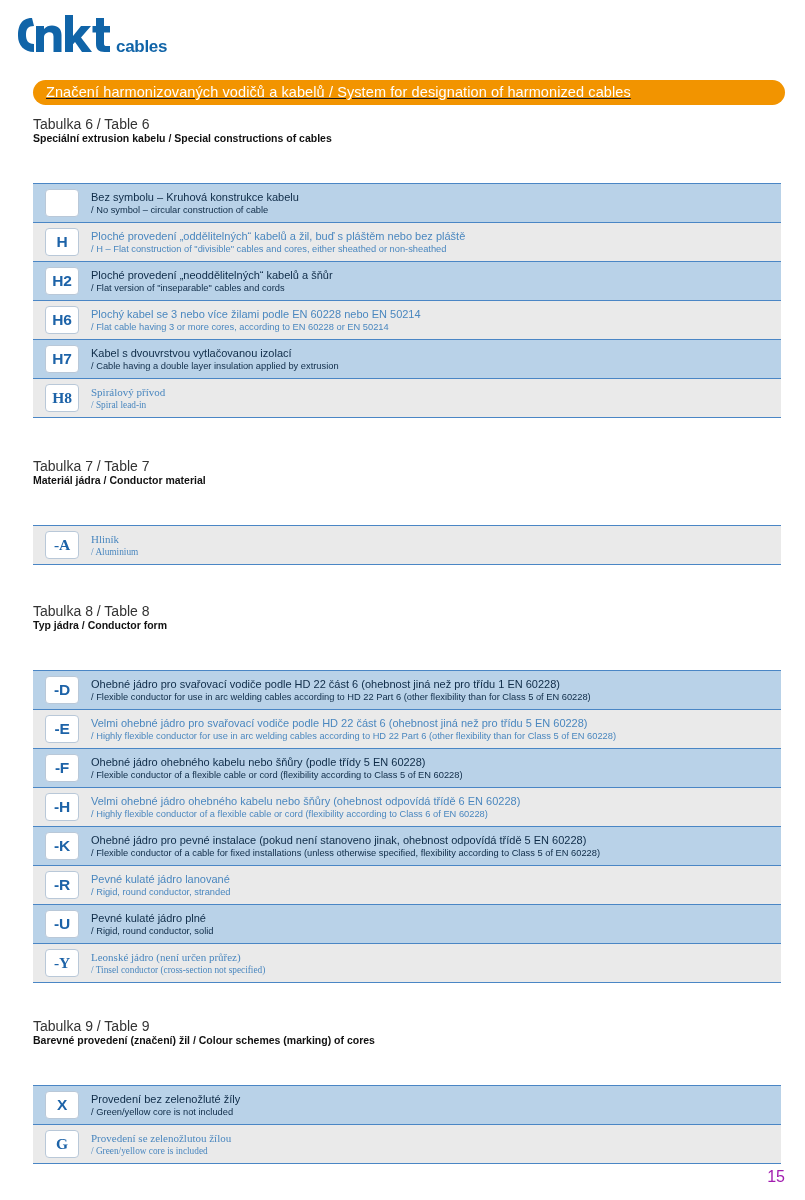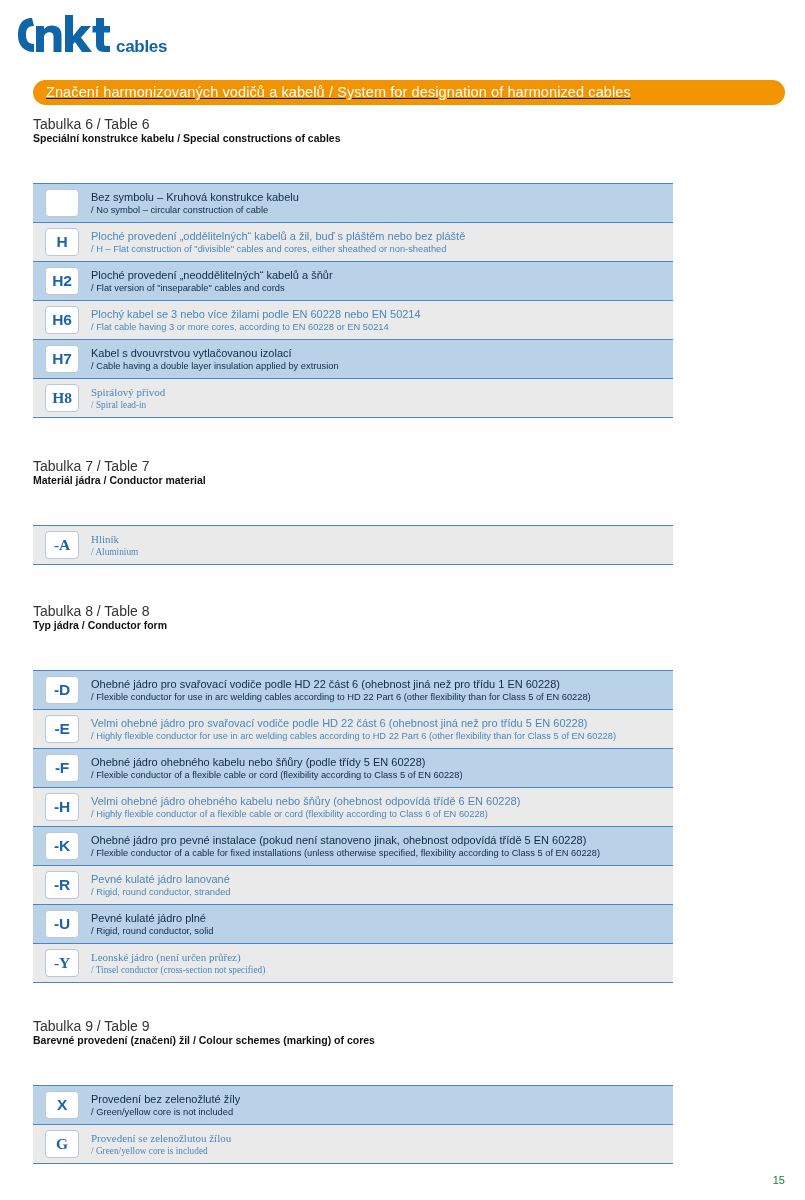--- a/index.html
+++ b/index.html
@@ -68,21 +68,21 @@
   }
   .tbl-title {
     font-size: 10.5px;
     font-weight: bold;
     color: #111111;
     line-height: 14px;
     margin: 0 0 4px 0;
     padding: 0;
   }
   .tbl {
-    width: 640px;
+    width: 748px;
     border-top: 1.3px solid #4a86c5;
     border-bottom: 1.3px solid #4a86c5;
     box-sizing: border-box;
     margin-top: 38px;
   }
   .row {
     display: flex;
     align-items: center;
     box-sizing: border-box;
     min-height: 36px;
@@ -138,22 +138,22 @@
 
   .spacer-tbl7 { height: 42px; }
   .spacer-tbl8 { height: 40px; }
   .spacer-tbl9 { height: 37px; }
 
   
   .page-num {
     position: absolute;
     right: 20px;
     bottom: 14px;
-    font-size: 11px;
-    color: #15803d;
+    font-size: 16px;
+    color: #a21caf;
   }
 </style>
 </head>
 <body>
 
 <div class="logo-area">
   <svg class="logo-svg" width="200" height="48" viewBox="0 0 200 48">
 
     <path d="M18 6 C 6 6, 4 16, 4 24 C 4 33, 10 40, 20 40 L 20 32 C 14 32, 12 28, 12 23 C 12 17, 14 14, 20 14 Z" fill="#1064a8"></path>
 
@@ -169,21 +169,21 @@
   </svg>
 </div>
 
 <div class="title-banner">
   <span class="title-text">Značení harmonizovaných vodičů a kabelů / System for designation of harmonized cables</span>
 </div>
 
 <div class="content" id="content-root">
     <div class="table-section">
       <div class="tbl-caption">Tabulka 6 / Table 6</div>
-      <div class="tbl-title">Speciální konstrukce kabelu / Special constructions of cables</div>
+      <div class="tbl-title">Speciální extrusion kabelu / Special constructions of cables</div>
       <div class="tbl">
         <div class="row blue">
           <div class="sym-cell">
             <div class="sym-box">
               <span></span>
             </div>
           </div>
           <div class="txt-cell">
             <p class="txt-cs">Bez symbolu – Kruhová konstrukce kabelu</p>
             <p class="txt-en">/ No symbol – circular construction of cable</p>

